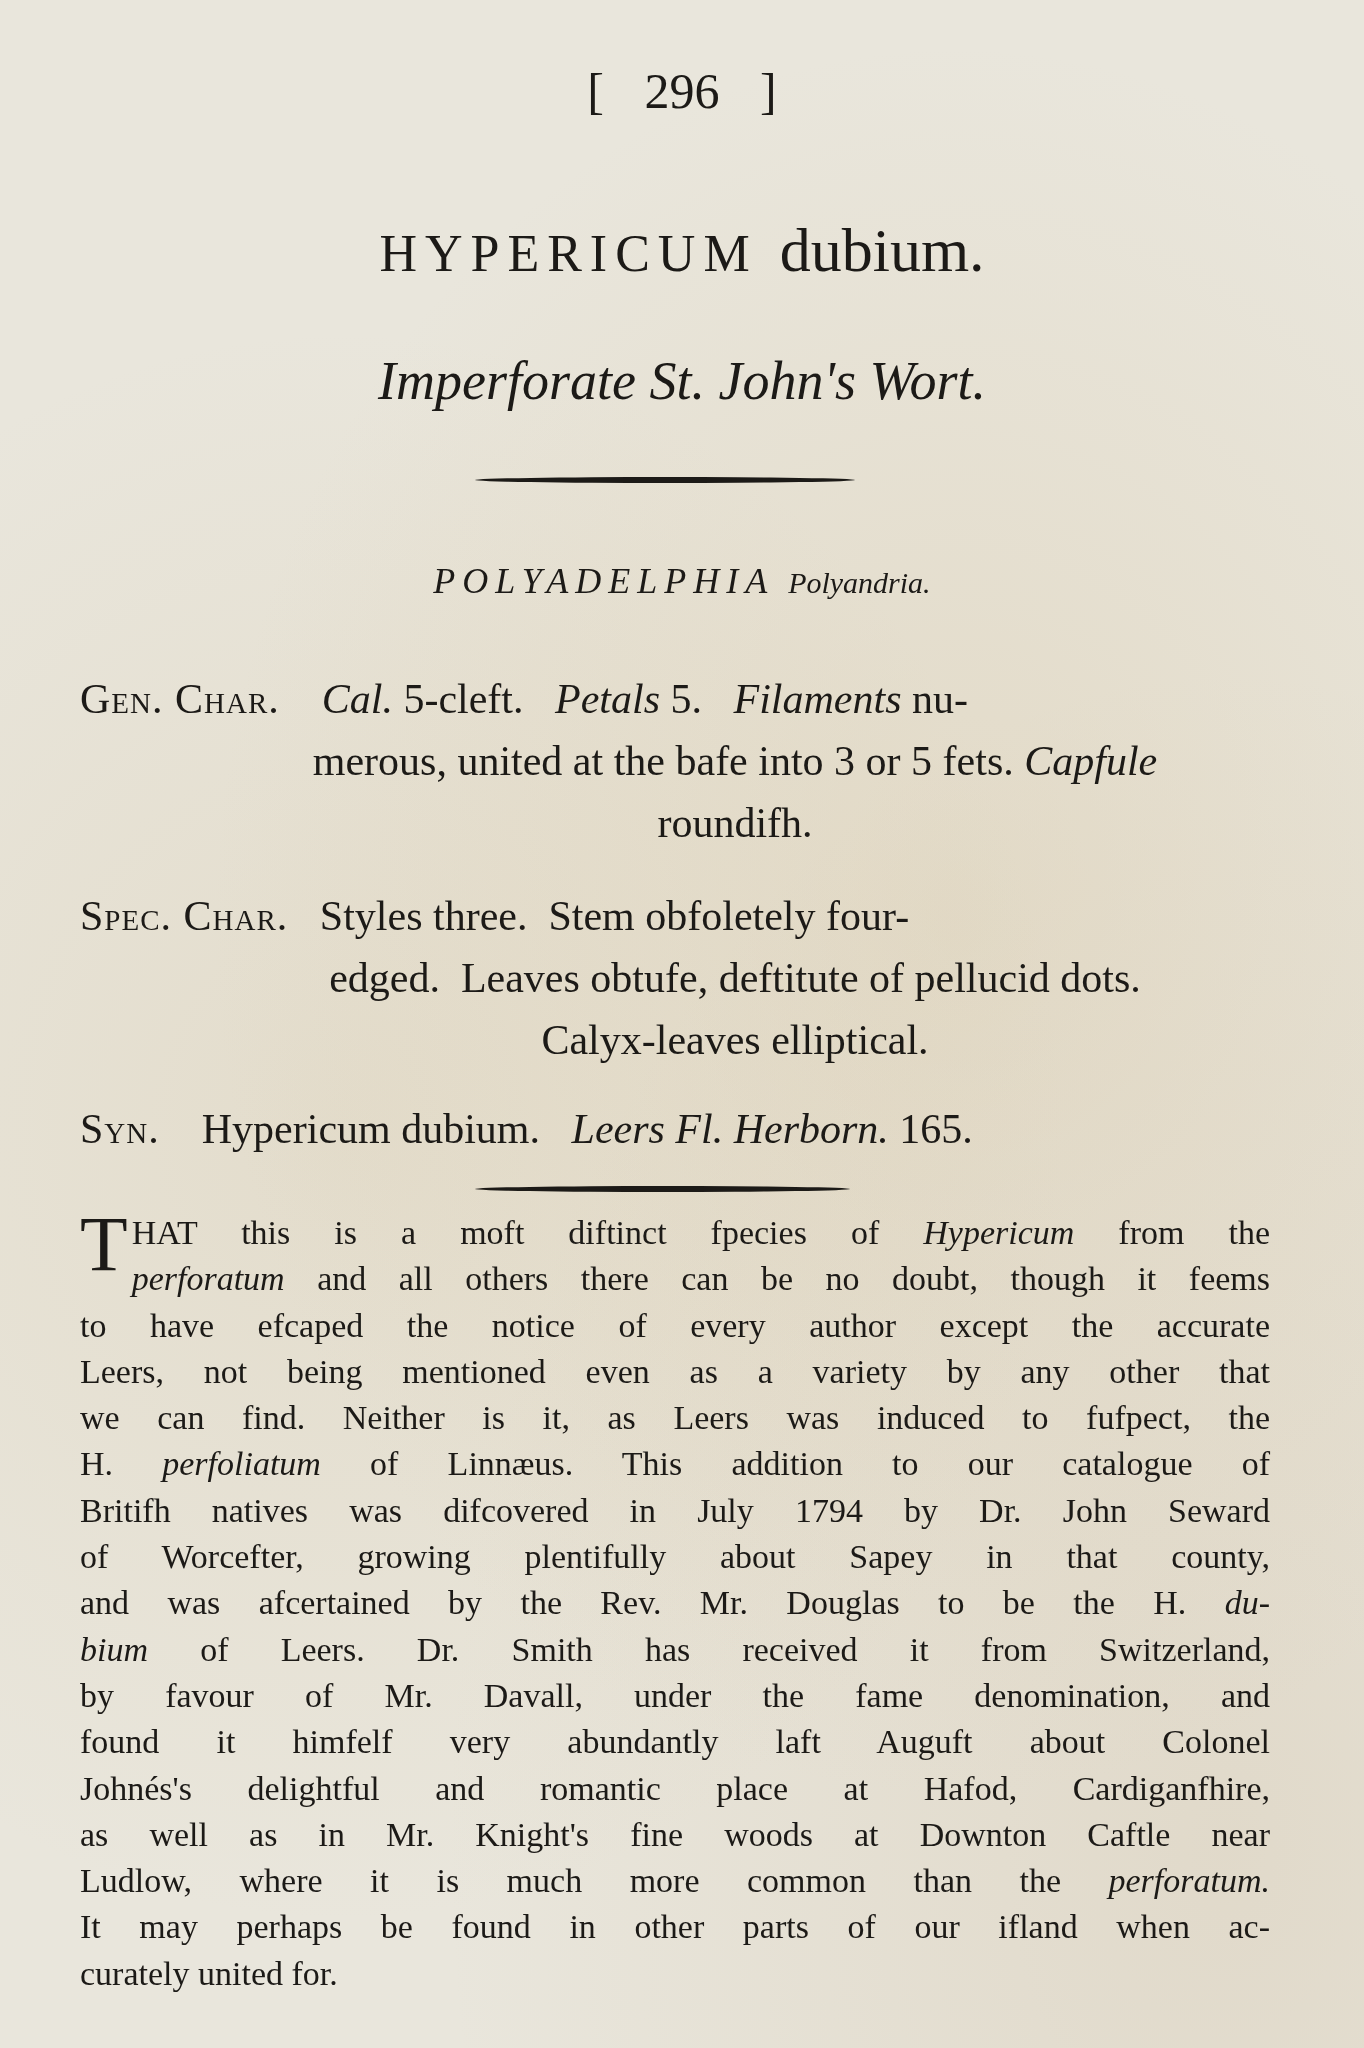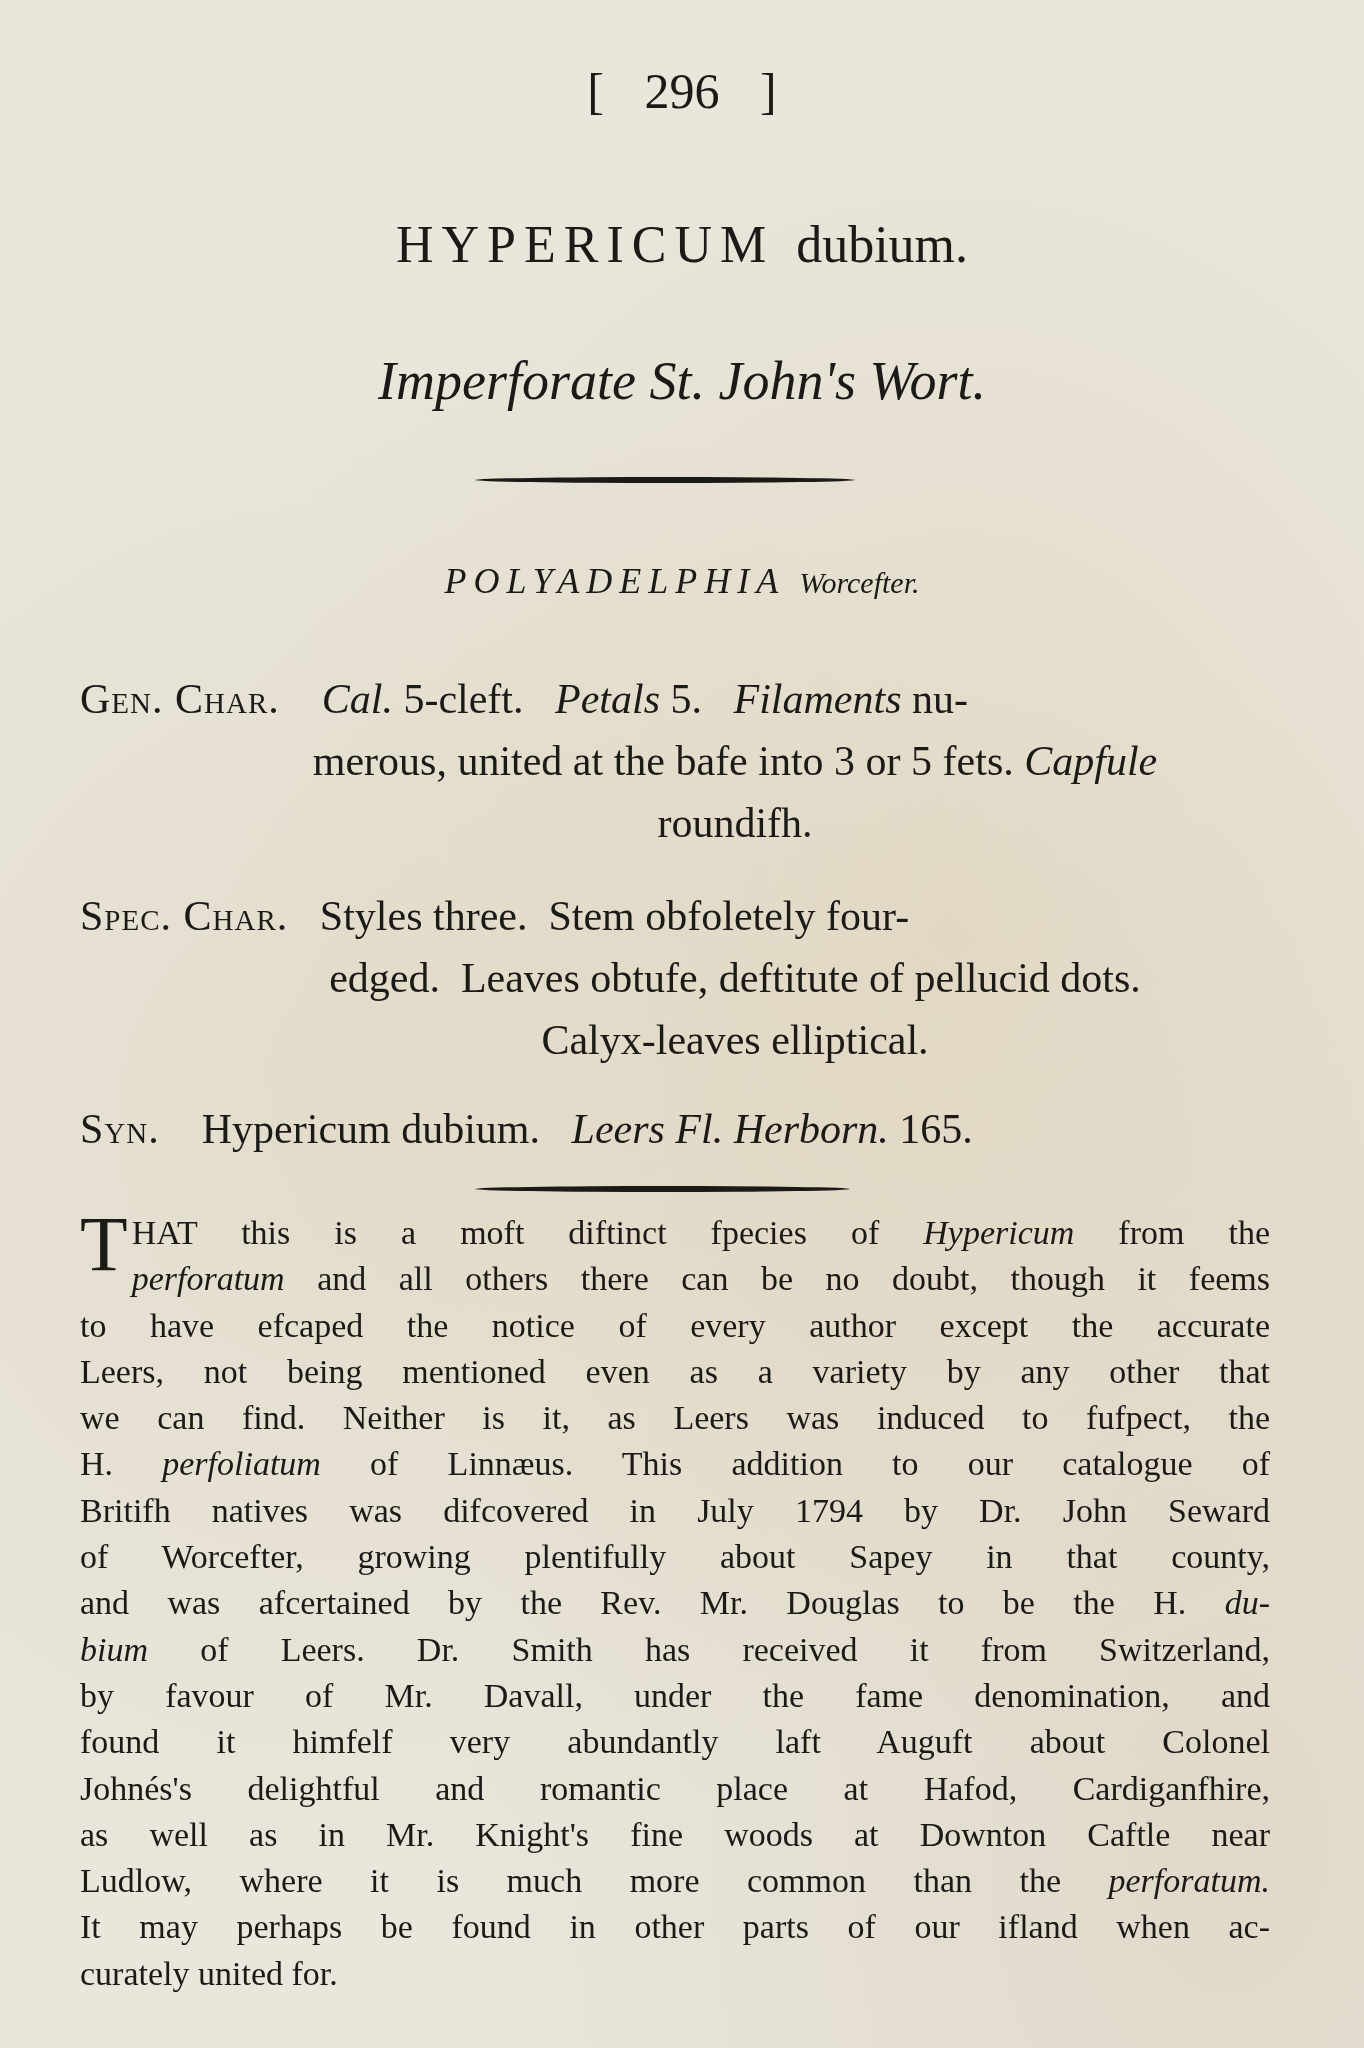--- a/index.html
+++ b/index.html
@@ -12,21 +12,21 @@
       radial-gradient(ellipse at 90% 90%, rgba(205,188,160,0.3), transparent 45%);
     font-family: "Liberation Serif", "DejaVu Serif", serif;
     color: #1c1a17;
     position: relative;
   }
   .page { position: absolute; left: 0; top: 0; width: 1364px; height: 2048px; font-family: Liberation Serif, serif; }
   .center { position: absolute; left: 0; width: 1364px; text-align: center; }
   .pagenum { top: 62px; font-size: 50px; word-spacing: 28px; }
   .title { top: 215px; font-size: 52px; }
   .title .caps { letter-spacing: 8px; }
-  .title .species { font-size: 52px; margin-left: 22px; }
+  .title .species { font-size: 62px; margin-left: 22px; }
   .common { top: 350px; font-size: 54px; font-style: italic; }
   .rule {
     position: absolute; height: 6px; background: #1c1a17;
     border-radius: 50%;
   }
   .rule1 { left: 475px; top: 477px; width: 380px; }
   .rule2 { left: 475px; top: 1186px; width: 375px; }
   .cls { top: 560px; font-size: 36px; font-style: italic; }
   .cls .caps { letter-spacing: 7px; }
   .cls .ord { font-size: 30px; margin-left: 14px; }
@@ -57,21 +57,21 @@
 
   <div class="center title">
     <span class="caps">HYPERICUM</span><span class="species">dubium.</span>
   </div>
 
   <div class="center common">Imperforate St. John's Wort.</div>
 
   <div class="rule rule1"></div>
 
   <div class="center cls">
-    <span class="caps">POLYADELPHIA</span><span class="ord">Worcefter.</span>
+    <span class="caps">POLYADELPHIA</span><span class="ord">Polyandria.</span>
   </div>
 
   <div class="char gen">
     <div class="line">
       <span class="label">Gen. Char.</span>&nbsp;&nbsp;&nbsp;
       <i>Cal.</i><span style="white-space:pre"> 5-cleft.   </span><i>Petals</i><span style="white-space:pre"> 5.   </span><i>Filaments</i><span> nu-</span>
     </div>
     <div class="line indent"><span>merous, united at the bafe into 3 or 5 fets. </span><i>Capfule</i></div>
     <div class="line indent"><span>roundifh.</span></div>
   </div>

